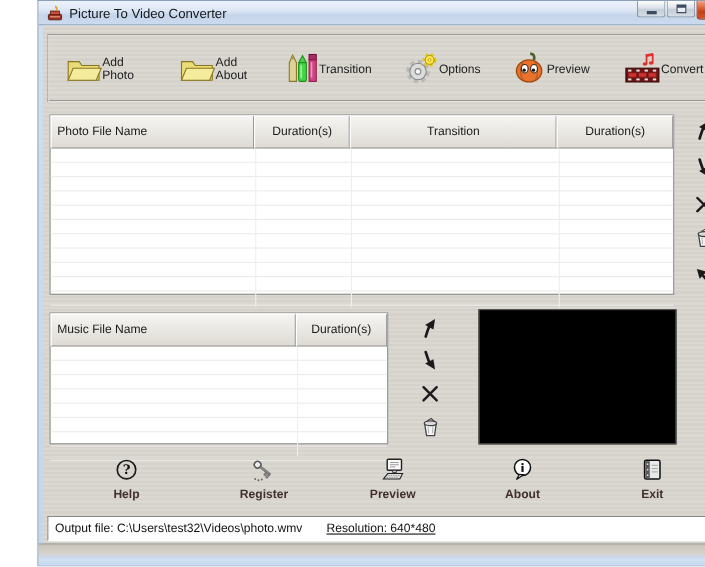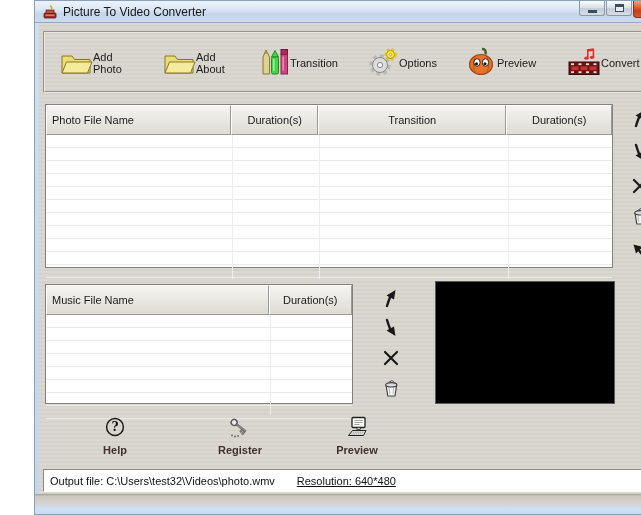--- a/index.html
+++ b/index.html
@@ -376,20 +376,44 @@
         <svg width="24" height="24" viewBox="0 0 24 24">
           <rect x="7" y="2.5" width="13" height="10" rx="1" fill="#fbfbfb" stroke="#222" stroke-width="1.3"></rect>
           <path d="M9.5 5.5 h8 M9.5 7.5 h8 M9.5 9.5 h5" stroke="#999" stroke-width="0.9"></path>
           <rect x="12" y="12.5" width="3.5" height="2" fill="#ccc" stroke="#222" stroke-width="0.7"></rect>
           <path d="M3.5 20.5 L7.5 15.5 H21 L18.5 20.5 Z" fill="#ddd" stroke="#222" stroke-width="1"></path>
           <path d="M6.5 19 h11 M8 17.3 h11" stroke="#888" stroke-width="0.7" stroke-dasharray="1.2 1"></path>
         </svg>
       </div>
       <div class="clabel">Preview</div>
     </div>
+    <div class="cmd" style="left:390px">
+      <div class="cicon">
+        <svg width="22" height="22" viewBox="0 0 22 22">
+          <circle cx="11" cy="9" r="7.3" fill="#fff" stroke="#111" stroke-width="1.4"></circle>
+          <path d="M8.2 15.2 L5.5 20 L12 15.5 Z" fill="#fff" stroke="#111" stroke-width="1.1"></path>
+          <circle cx="11" cy="5.9" r="1.1" fill="#111"></circle>
+          <rect x="10" y="7.6" width="2" height="5.4" fill="#111"></rect>
+        </svg>
+      </div>
+      <div class="clabel">About</div>
+    </div>
+    <div class="cmd" style="left:508px">
+      <div class="cicon">
+        <svg width="22" height="22" viewBox="0 0 22 22">
+          <rect x="4" y="2.5" width="14" height="17" rx="1.5" fill="#e9e9e9" stroke="#111" stroke-width="1.4"></rect>
+          <rect x="4.7" y="3.2" width="4" height="15.6" fill="#5a5a5a"></rect>
+          <circle cx="6.7" cy="6" r="0.8" fill="#ddd"></circle>
+          <circle cx="6.7" cy="11" r="0.8" fill="#ddd"></circle>
+          <circle cx="6.7" cy="16" r="0.8" fill="#ddd"></circle>
+          <path d="M10.5 7 h5.5 M10.5 10 h5.5 M10.5 13 h5.5" stroke="#999" stroke-width="0.8"></path>
+        </svg>
+      </div>
+      <div class="clabel">Exit</div>
+    </div>
 
     <div class="statusbar">
       <span>Output file: C:\Users\test32\Videos\photo.wmv</span>
       <span class="res">Resolution: 640*480</span>
     </div>
 
   </div>
 
   <div class="frame-bottom"></div>
 

